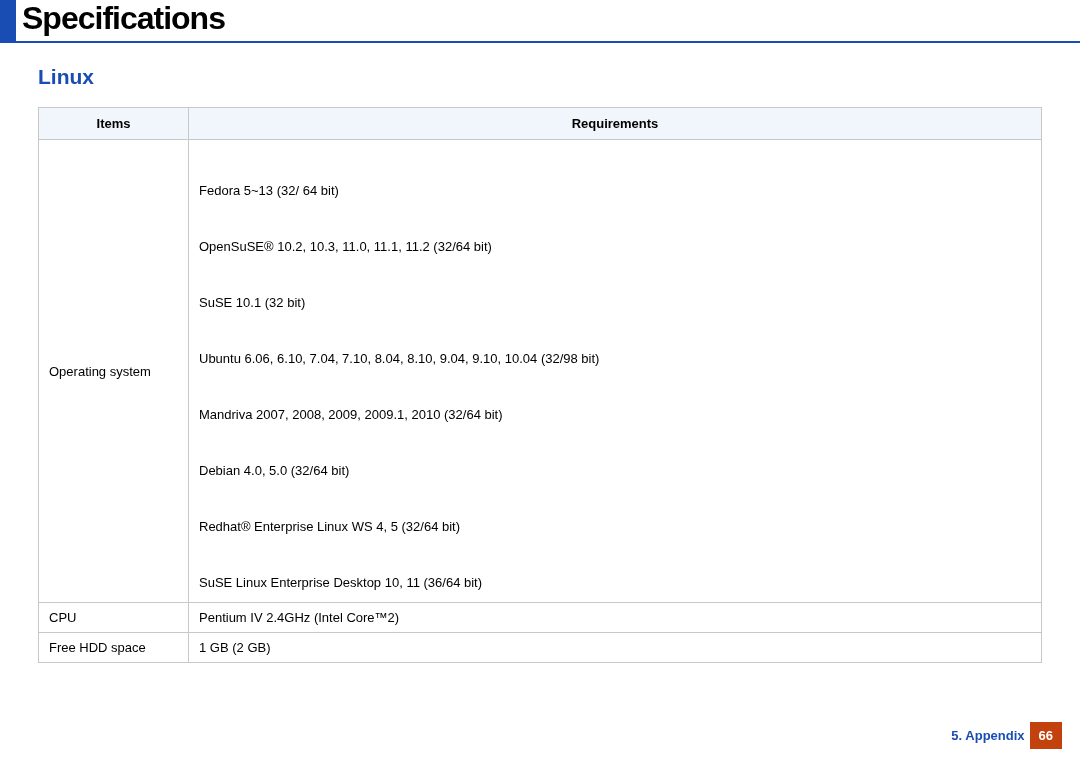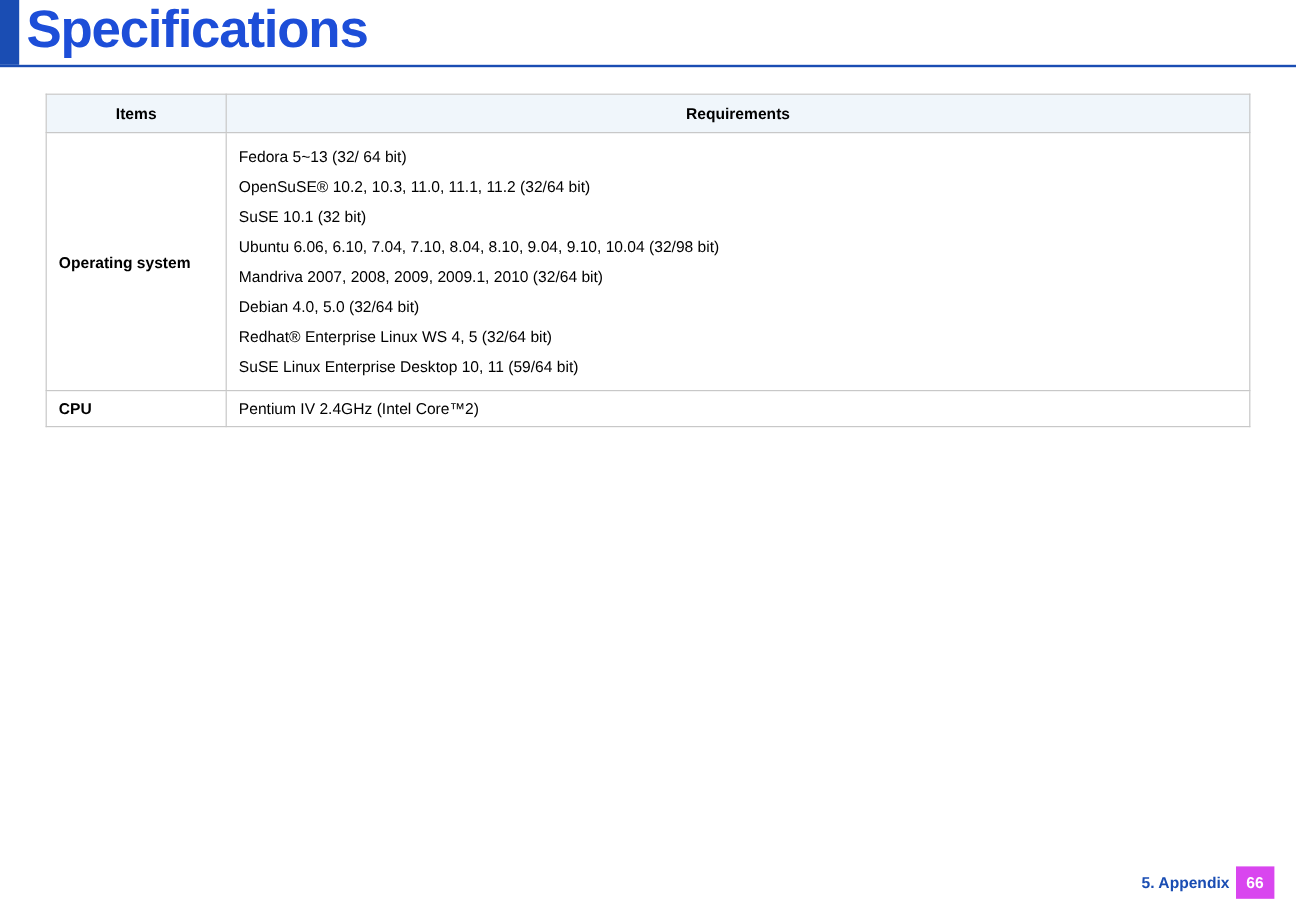--- a/index.html
+++ b/index.html
@@ -17,23 +17,23 @@
     border-bottom: 2px solid #1a4db3;
     margin-bottom: 22px;
   }
   .blue-tab {
     width: 16px;
     background: #1a4db3;
     align-self: stretch;
     margin-right: 6px;
   }
   .page-title {
-    font-size: 44px;
+    font-size: 32px;
     font-weight: 700;
-    color: #1d4ed8;
+    color: #000000;
     letter-spacing: -1px;
     padding-bottom: 4px;
   }
   .content {
     padding: 0 38px;
   }
   .section-title {
     font-size: 21px;
     font-weight: 700;
     color: #1a4db3;
@@ -53,82 +53,88 @@
     color: #000;
   }
   table.spec th.items-col { width: 150px; }
   table.spec td {
     border: 1px solid #c8c8c8;
     padding: 7px 10px;
     vertical-align: middle;
     color: #000;
   }
   table.spec td.item-label {
-    font-weight: 700;
+    font-weight: 400;
   }
   .os-list div {
     padding: 5px 0;
+    margin-top: 31px;
   }
   .footer {
     position: absolute;
     bottom: 14px;
     right: 18px;
     display: flex;
     align-items: center;
     gap: 5px;
     font-size: 13px;
   }
   .footer-text {
     font-weight: 700;
     color: #1a4db3;
   }
   .page-num {
-    background: #d946ef;
+    background: #c2410c;
     color: #fff;
     font-weight: 700;
     padding: 6px 9px;
     font-size: 13px;
   }
 </style>
 </head>
 <body>
 
 <div class="title-bar">
   <div class="blue-tab"></div>
   <h1 class="page-title">Specifications</h1>
 </div>
 
 <div class="content">
+  <h2 class="section-title">Linux</h2>
 
   <table class="spec">
     <thead>
       <tr>
         <th class="items-col">Items</th>
         <th>Requirements</th>
       </tr>
     </thead>
     <tbody>
       <tr>
         <td class="item-label">Operating system</td>
         <td>
           <div class="os-list">
             <div>Fedora 5~13 (32/ 64 bit)</div>
             <div>OpenSuSE® 10.2, 10.3, 11.0, 11.1, 11.2 (32/64 bit)</div>
             <div>SuSE 10.1 (32 bit)</div>
             <div>Ubuntu 6.06, 6.10, 7.04, 7.10, 8.04, 8.10, 9.04, 9.10, 10.04 (32/98 bit)</div>
             <div>Mandriva 2007, 2008, 2009, 2009.1, 2010 (32/64 bit)</div>
             <div>Debian 4.0, 5.0 (32/64 bit)</div>
             <div>Redhat® Enterprise Linux WS 4, 5 (32/64 bit)</div>
-            <div>SuSE Linux Enterprise Desktop 10, 11 (59/64 bit)</div>
+            <div>SuSE Linux Enterprise Desktop 10, 11 (36/64 bit)</div>
           </div>
         </td>
       </tr>
       <tr>
         <td class="item-label">CPU</td>
         <td>Pentium IV 2.4GHz (Intel Core™2)</td>
+      </tr>
+      <tr>
+        <td class="item-label">Free HDD space</td>
+        <td>1 GB (2 GB)</td>
       </tr>
     </tbody>
   </table>
 </div>
 
 <div class="footer">
   <span class="footer-text">5. Appendix</span>
   <span class="page-num">66</span>
 </div>
 

